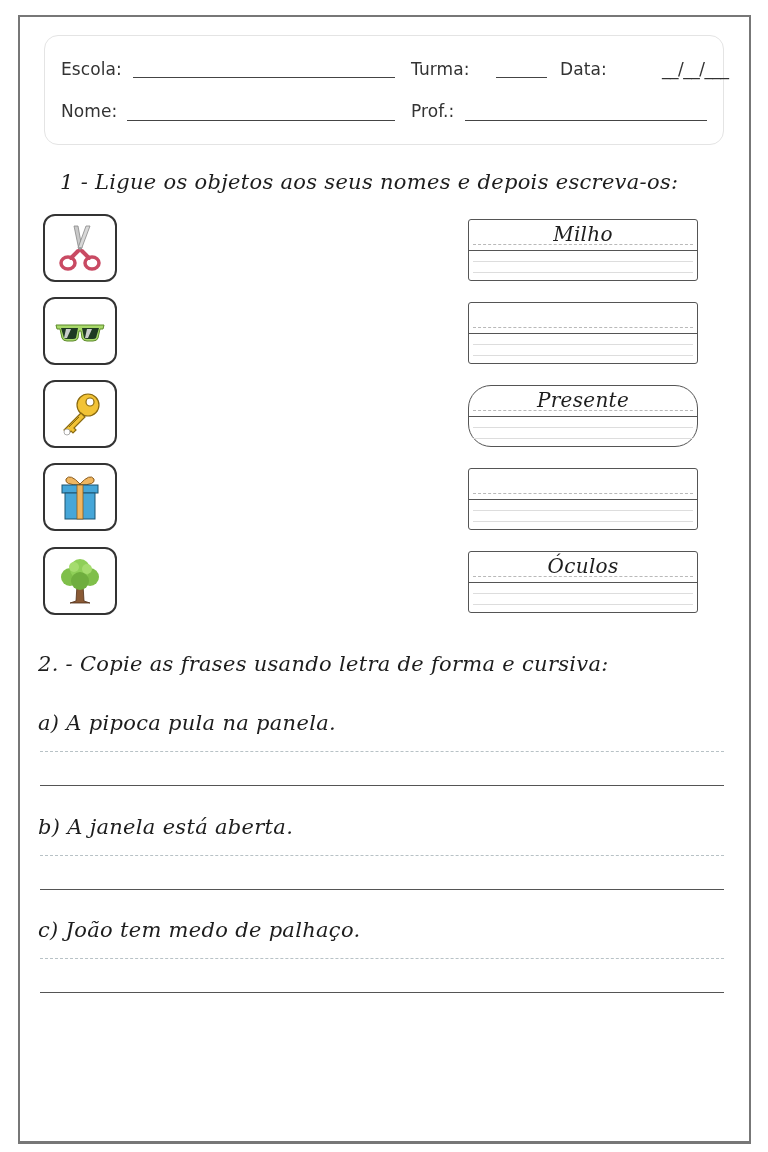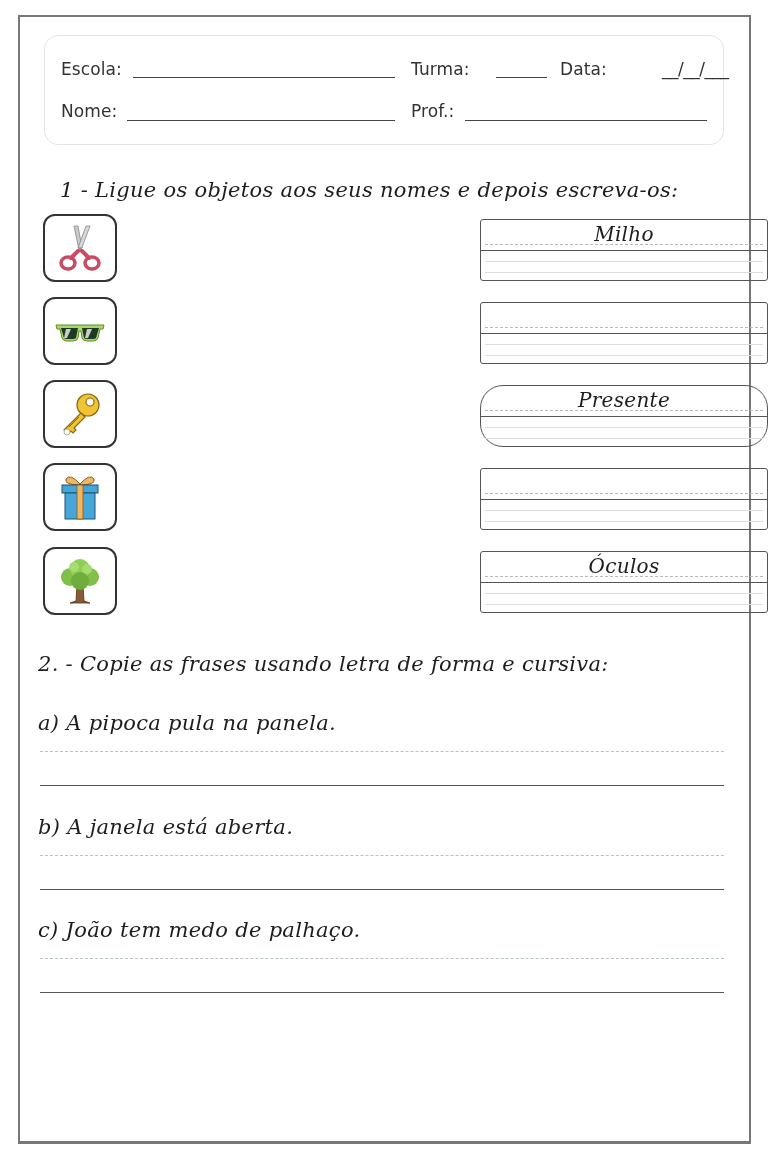--- a/index.html
+++ b/index.html
@@ -18,31 +18,31 @@
     }
     .hf { position: absolute; font-size: 17px; color: #333; letter-spacing: 0.1px; }
     .hline { position: absolute; height: 0; border-bottom: 1.5px solid #444; }
 
     
     .cursive {
       font-family: "DejaVu Serif", serif; font-style: italic; color: #1d1d1d;
       letter-spacing: 0.3px;
     }
 
-    .q1-title { position: absolute; left: 60px; top: 178px; font-size: 21px; text-align: center; }
+    .q1-title { position: absolute; left: 60px; top: 170px; font-size: 21px; text-align: center; }
 
     .icon-box {
       position: absolute; left: 43px; width: 74px; height: 68px;
       border: 2px solid #333; border-radius: 12px;
       display: flex; align-items: center; justify-content: center; background: #fff;
     }
     .icon-box svg { width: 52px; height: 52px; }
 
     .word-box {
-      position: absolute; left: 480px; width: 288px; height: 62px;
+      position: absolute; left: 468px; width: 230px; height: 62px;
       border: 1.5px solid #555; border-radius: 3px;
     }
     .word-box .dash {
       position: absolute; left: 4px; right: 4px; top: 24px; height: 0;
       border-top: 1.5px dashed #b9b9b9;
     }
     .word-box .mid {
       position: absolute; left: 0; right: 0; top: 30px; height: 0;
       border-top: 1.5px solid #555;
     }

